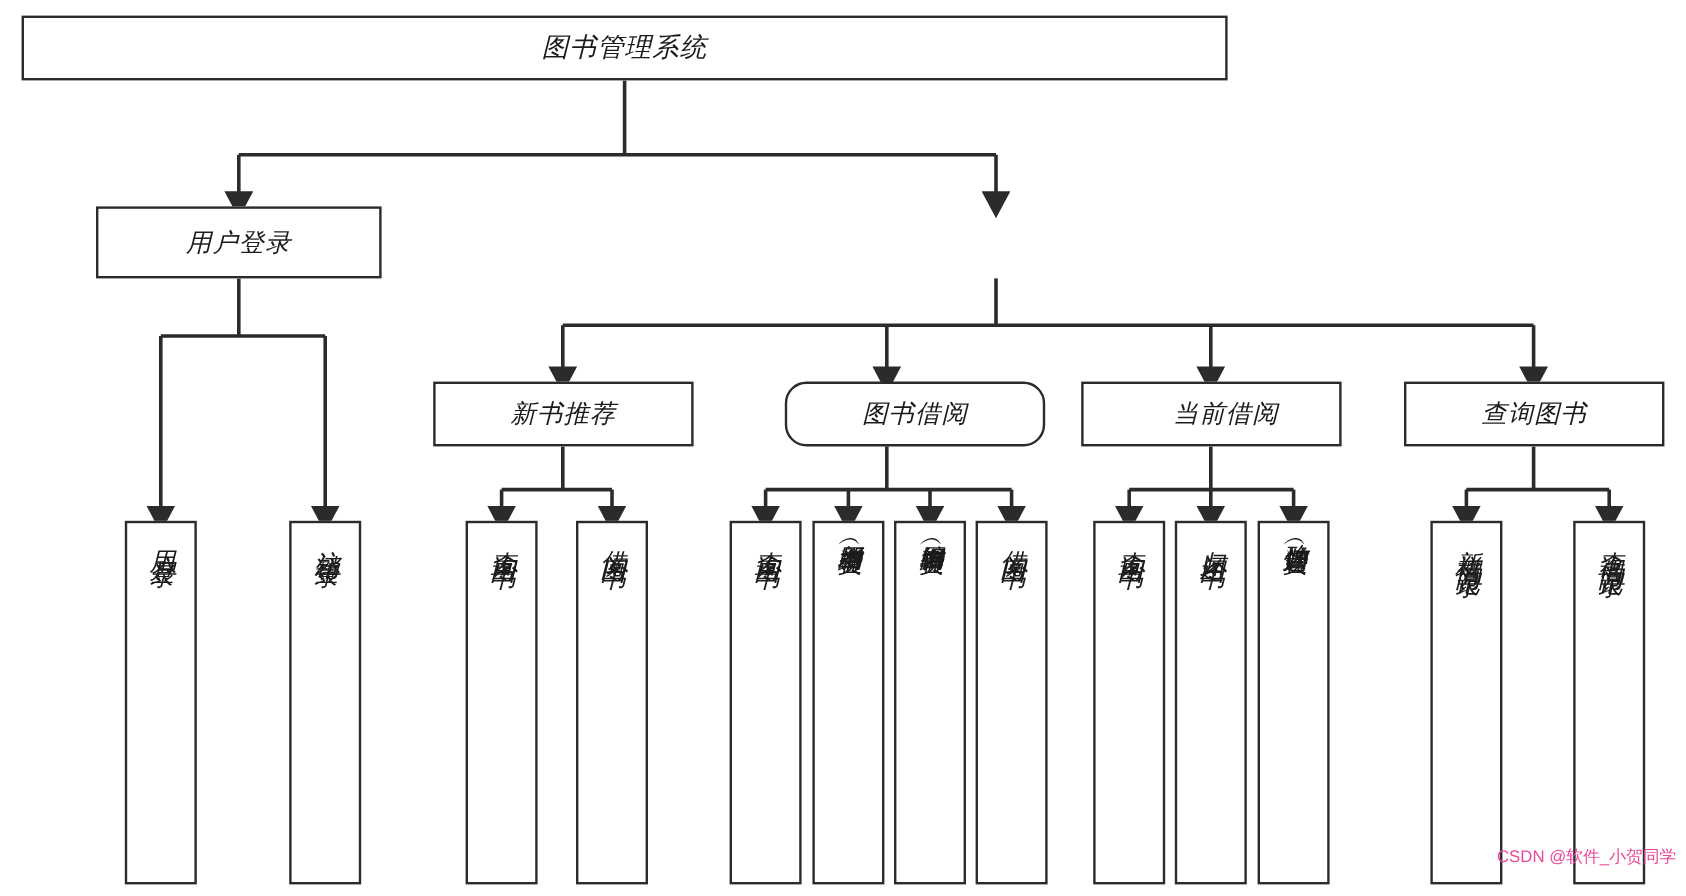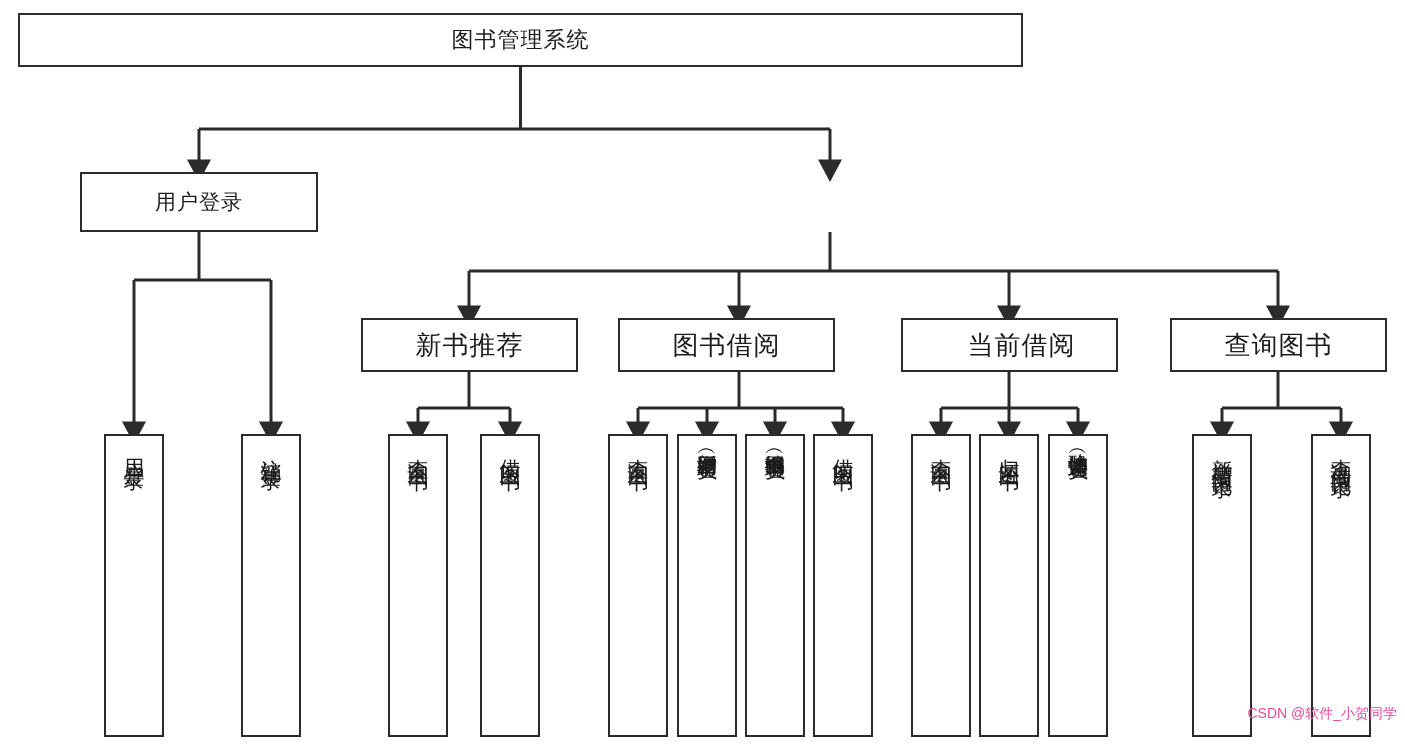--- a/index.html
+++ b/index.html
@@ -33,25 +33,26 @@
     border: 2px solid #2b2b2b;
     display: flex;
     align-items: center;
     justify-content: center;
     color: #1b1b1b;
   }
   .node-label {
     display: block;
     letter-spacing: 1px;
     white-space: nowrap;
+    font-style: italic;
   }
   
   .node.level-0 .node-label { font-size: 22px; }
   .node.level-1 .node-label { font-size: 21px; }
-  .node.level-2 .node-label { font-size: 26px; }
+  .node.level-2 .node-label { font-size: 21px; }
 
   
   .node.leaf {
     align-items: flex-start;
     justify-content: center;
     padding-top: 6px;
   }
   .node.leaf .node-label {
     writing-mode: vertical-rl;
     text-orientation: upright;
@@ -137,21 +138,21 @@
     <span class="node-label">图书管理系统</span>
   </div>
 
   <div class="node level-1" style="left:80px; top:172px; width:238px; height:60px;">
     <span class="node-label">用户登录</span>
   </div>
 
   <div class="node level-2" style="left:361px; top:318px; width:217px; height:54px;">
     <span class="node-label">新书推荐</span>
   </div>
-  <div class="node level-2" style="left:618px; top:318px; width:217px; height:54px;">
+  <div class="node level-2" style="left:654px; top:318px; width:217px; height:54px;border-radius:18px;">
     <span class="node-label">图书借阅</span>
   </div>
   <div class="node level-2" style="left:901px; top:318px; width:217px; height:54px;padding-left:24px;">
     <span class="node-label">当前借阅</span>
   </div>
   <div class="node level-2" style="left:1170px; top:318px; width:217px; height:54px;">
     <span class="node-label">查询图书</span>
   </div>
 
   <div class="node leaf" style="left:104px; top:434px; width:60px; height:303px;">

